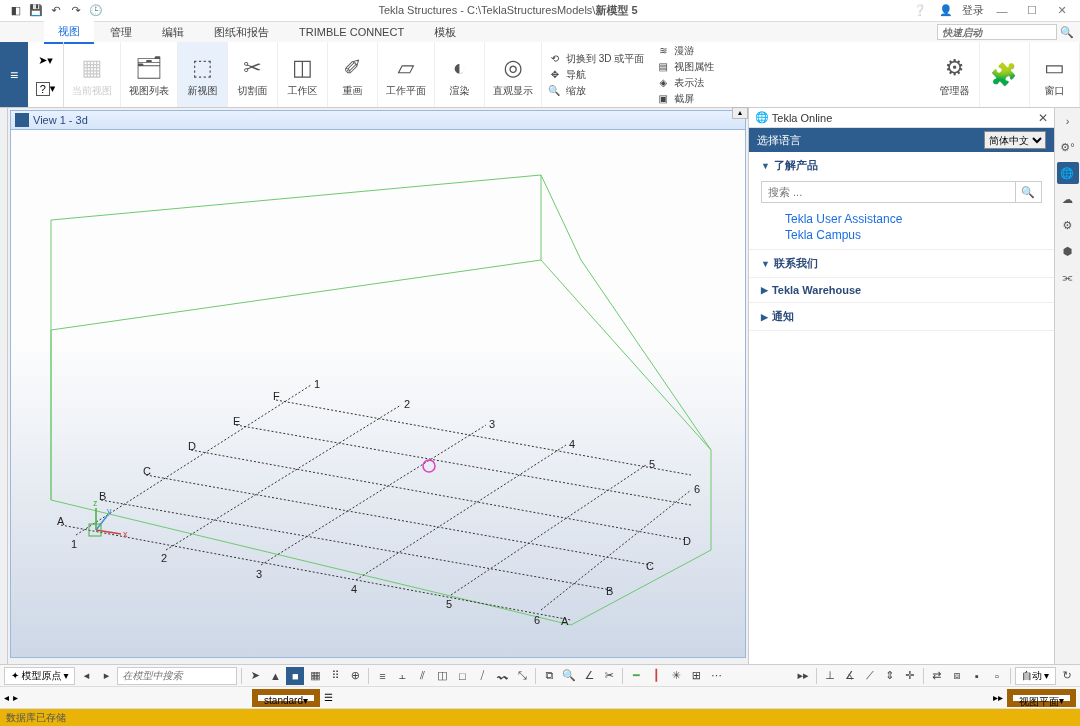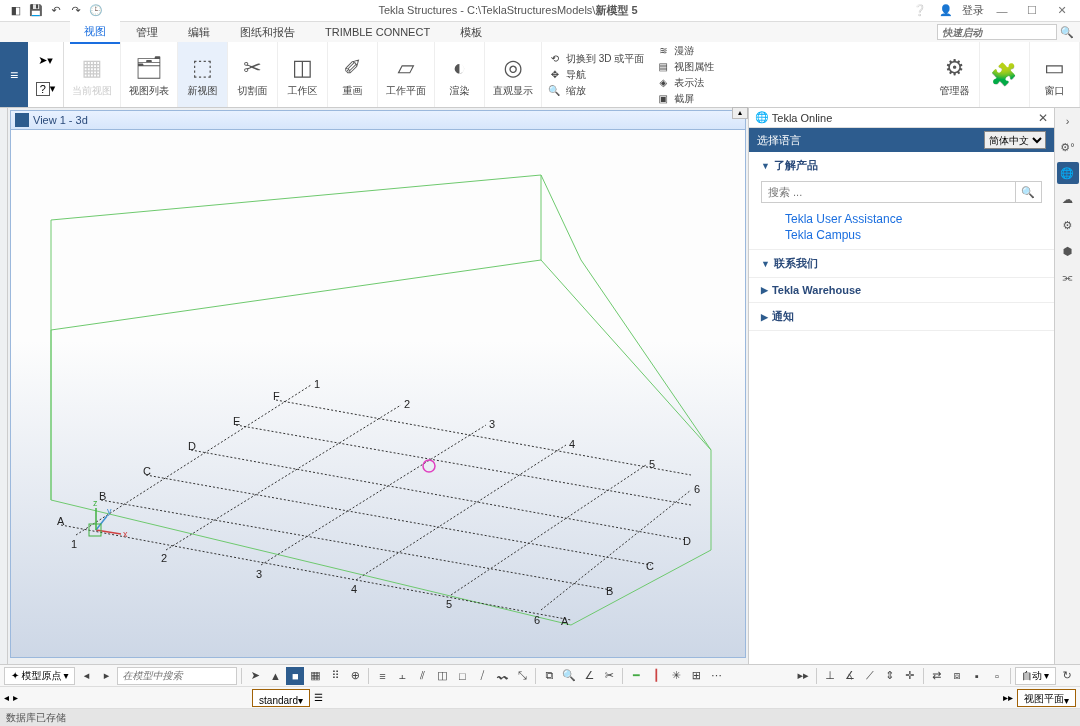--- a/index.html
+++ b/index.html
@@ -4,21 +4,21 @@
 <style>
 * { box-sizing: border-box; margin: 0; padding: 0; font-family: "Microsoft YaHei", "Segoe UI", sans-serif; }
 body { width: 1080px; height: 726px; background: #fff; font-size: 11px; overflow: hidden; position: relative; }
 
 .titlebar { height: 22px; background: #fff; border-bottom: 1px solid #ddd; display: flex; align-items: center; padding: 0 6px; }
 .titlebar .icon-btn { width: 20px; height: 18px; display: flex; align-items: center; justify-content: center; color: #444; cursor: pointer; }
 .titlebar .title { flex: 1; text-align: center; color: #555; font-size: 11px; }
 .titlebar .right { display: flex; align-items: center; gap: 6px; color: #555; }
 .titlebar .winbtn { width: 24px; text-align: center; color: #777; cursor: pointer; }
 
-.menubar { height: 20px; background: #f7f7f7; display: flex; align-items: center; padding-left: 70px; gap: 2px; }
+.menubar { height: 20px; background: #f7f7f7; display: flex; align-items: center; padding-left: 44px; gap: 2px; }
 .menubar .tab { padding: 3px 14px; color: #444; cursor: pointer; font-size: 11px; }
 .menubar .tab.active { color: #1a6edf; border-bottom: 2px solid #1a6edf; background: #fff; }
 .menubar .quick { margin-left: auto; margin-right: 6px; }
 .menubar .quick input { width: 120px; height: 16px; border: 1px solid #ccc; font-size: 10px; padding: 0 4px; color: #999; font-style: italic; font-weight: bold; }
 
 .ribbon { height: 66px; background: #fff; border-bottom: 1px solid #ccc; display: flex; align-items: stretch; }
 .ribbon .side { width: 28px; background: #2d5c8e; display: flex; align-items: center; justify-content: center; }
 .ribbon .side .menu-icon { color: #fff; font-size: 14px; }
 .ribbon .dropdowns { width: 36px; display: flex; flex-direction: column; justify-content: space-around; align-items: center; padding: 4px 0; border-right: 1px solid #ddd; }
 .ribbon .dropdowns .dd { display: flex; align-items: center; font-size: 11px; cursor: pointer; }
@@ -58,23 +58,23 @@
 .sidetoolbar .sti { width: 22px; height: 22px; display: flex; align-items: center; justify-content: center; color: #555; cursor: pointer; border: 1px solid transparent; }
 .sidetoolbar .sti.active { background: #2d5c8e; color: #fff; border-radius: 2px; }
 
 .bottombar1 { height: 22px; background: #f7f7f7; border-top: 1px solid #ccc; display: flex; align-items: center; padding: 0 4px; gap: 2px; font-size: 10px; }
 .bottombar1 .btn { height: 18px; padding: 0 6px; border: 1px solid #ccc; background: #fff; display: flex; align-items: center; gap: 2px; cursor: pointer; }
 .bottombar1 input[type=text] { height: 18px; border: 1px solid #ccc; padding: 0 4px; font-size: 10px; font-style: italic; color: #999; }
 .bottombar1 .ticon { width: 18px; height: 18px; display: flex; align-items: center; justify-content: center; color: #444; cursor: pointer; font-size: 11px; }
 .bottombar1 .sep { width: 1px; height: 16px; background: #ccc; margin: 0 2px; }
 
 .bottombar2 { height: 22px; background: #f7f7f7; border-top: 1px solid #ddd; display: flex; align-items: center; padding: 0 4px; gap: 4px; font-size: 10px; }
-.bottombar2 .btn { height: 18px; padding: 0 6px; border: 1px solid #a16207; background: #fff; display: flex; align-items: flex-end; cursor: pointer; }
-
-.statusbar { height: 18px; background: #e5e5e5; border-top: 1px solid #ddd; display: flex; align-items: center; padding: 0 6px; font-size: 10px; color: #555; }
+.bottombar2 .btn { height: 18px; padding: 0 6px; border: 6px solid #a16207; background: #fff; display: flex; align-items: flex-start; cursor: pointer; }
+
+.statusbar { height: 18px; background: #eab308; border-top: 1px solid #ddd; display: flex; align-items: center; padding: 0 6px; font-size: 10px; color: #555; }
 </style>
 </head>
 <body>
 
 <div class="titlebar">
   <div class="icon-btn">◧</div>
   <div class="icon-btn">💾</div>
   <div class="icon-btn">↶</div>
   <div class="icon-btn">↷</div>
   <div class="icon-btn">🕒</div>

